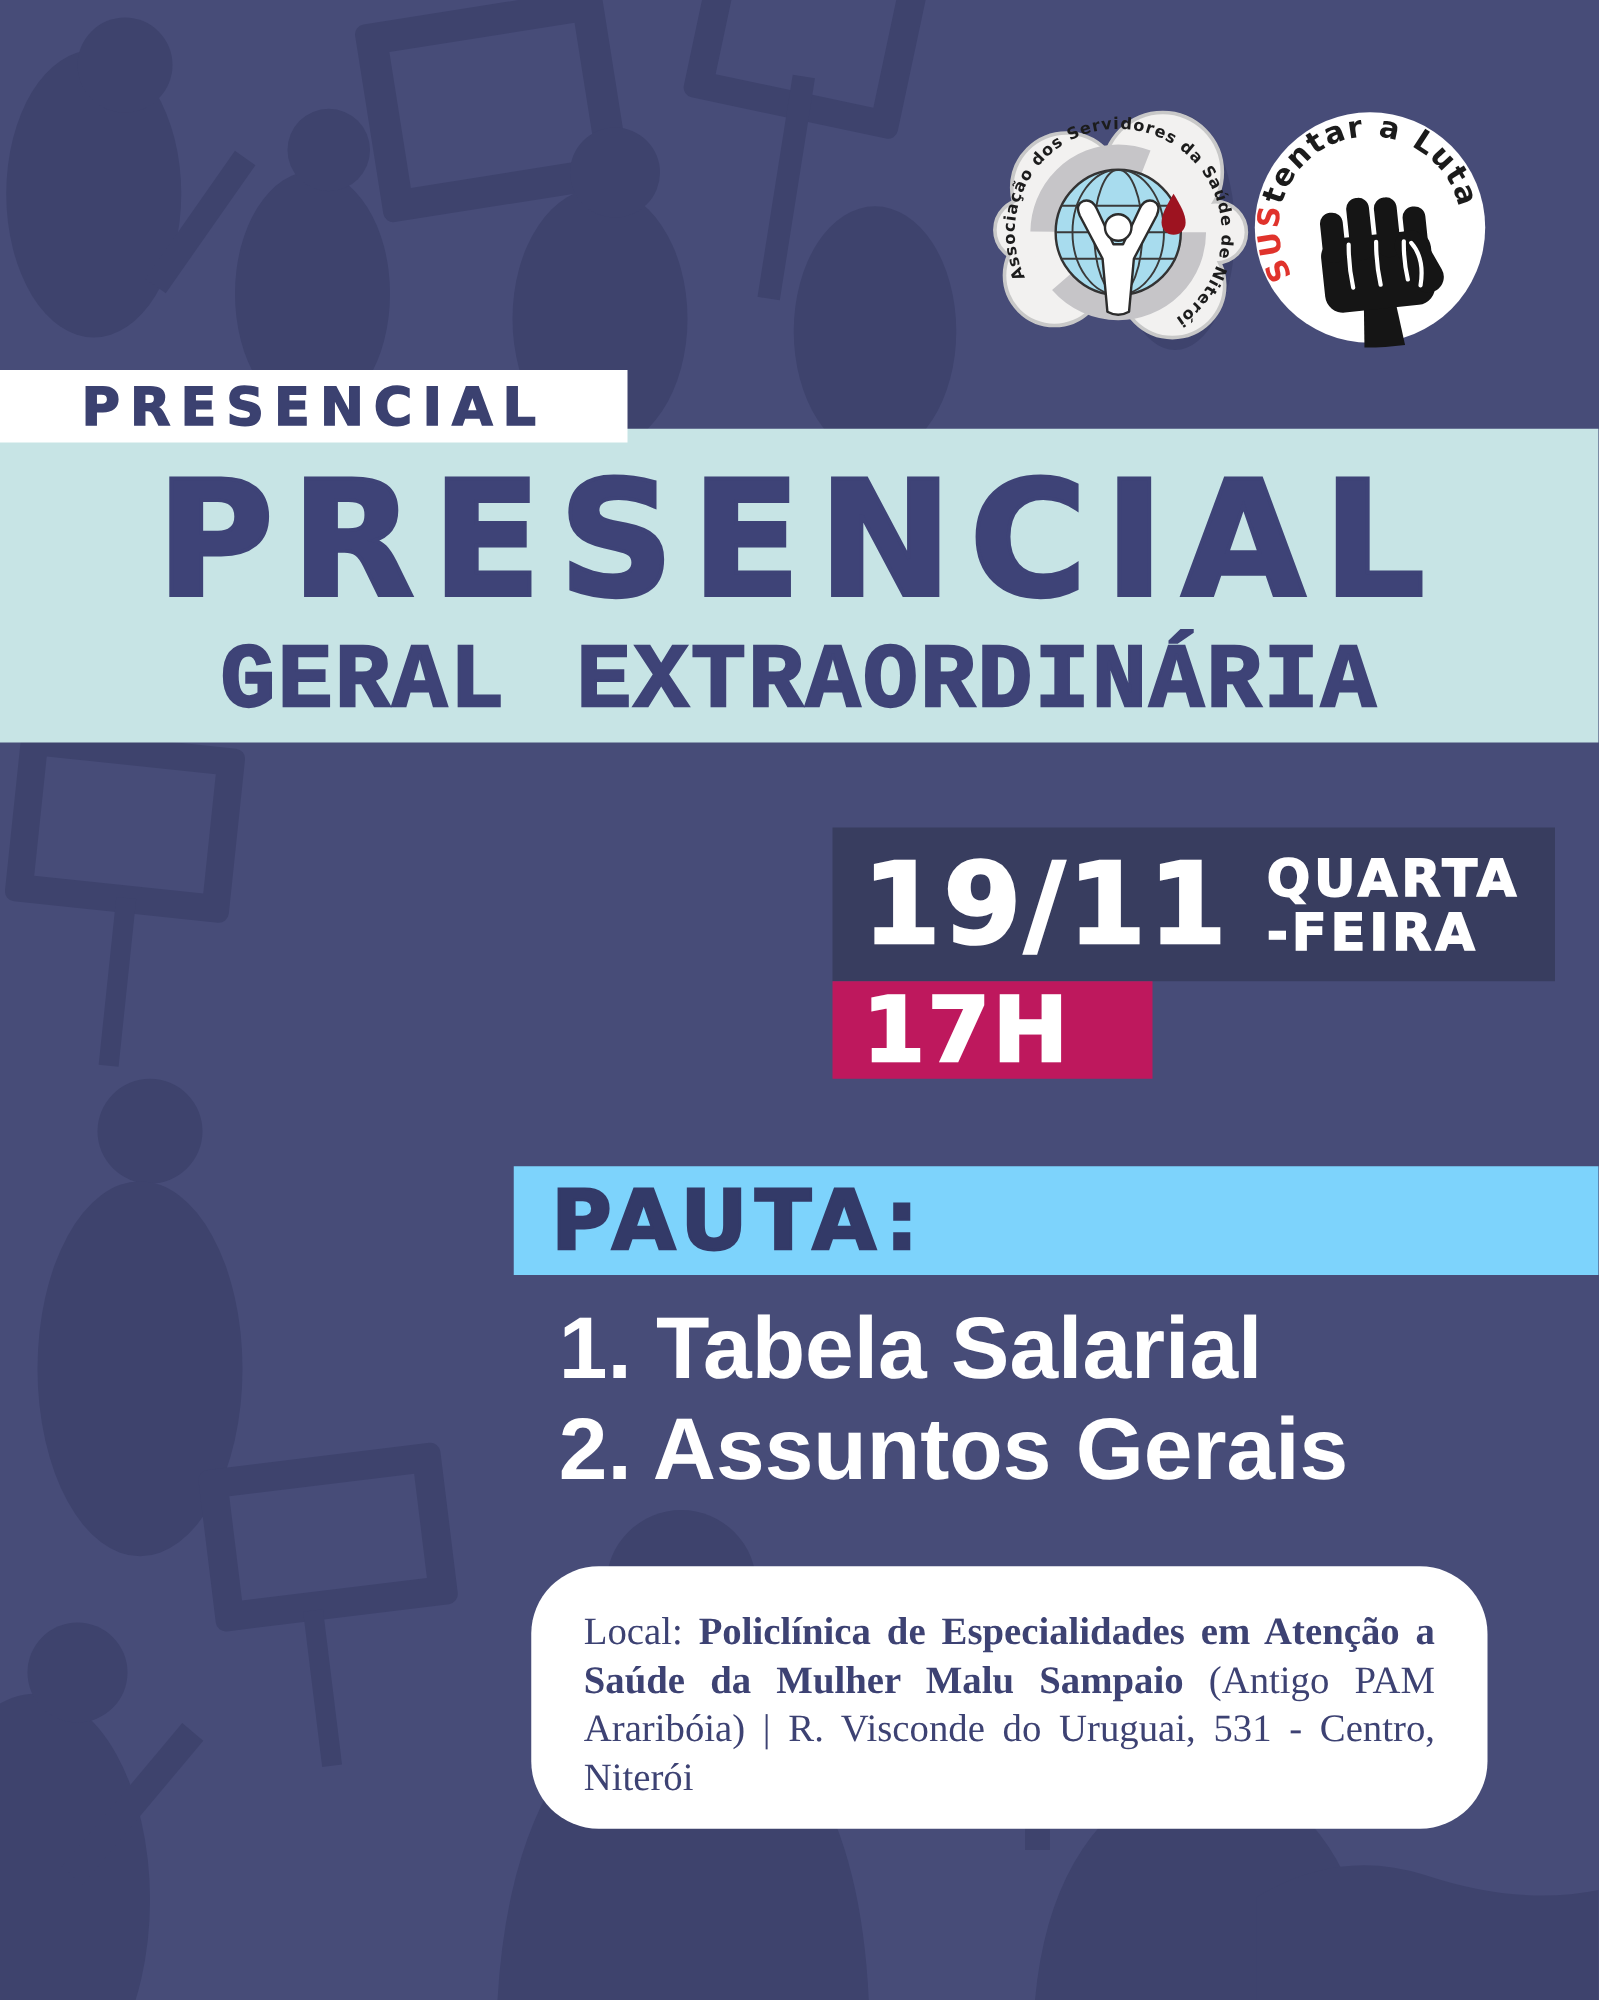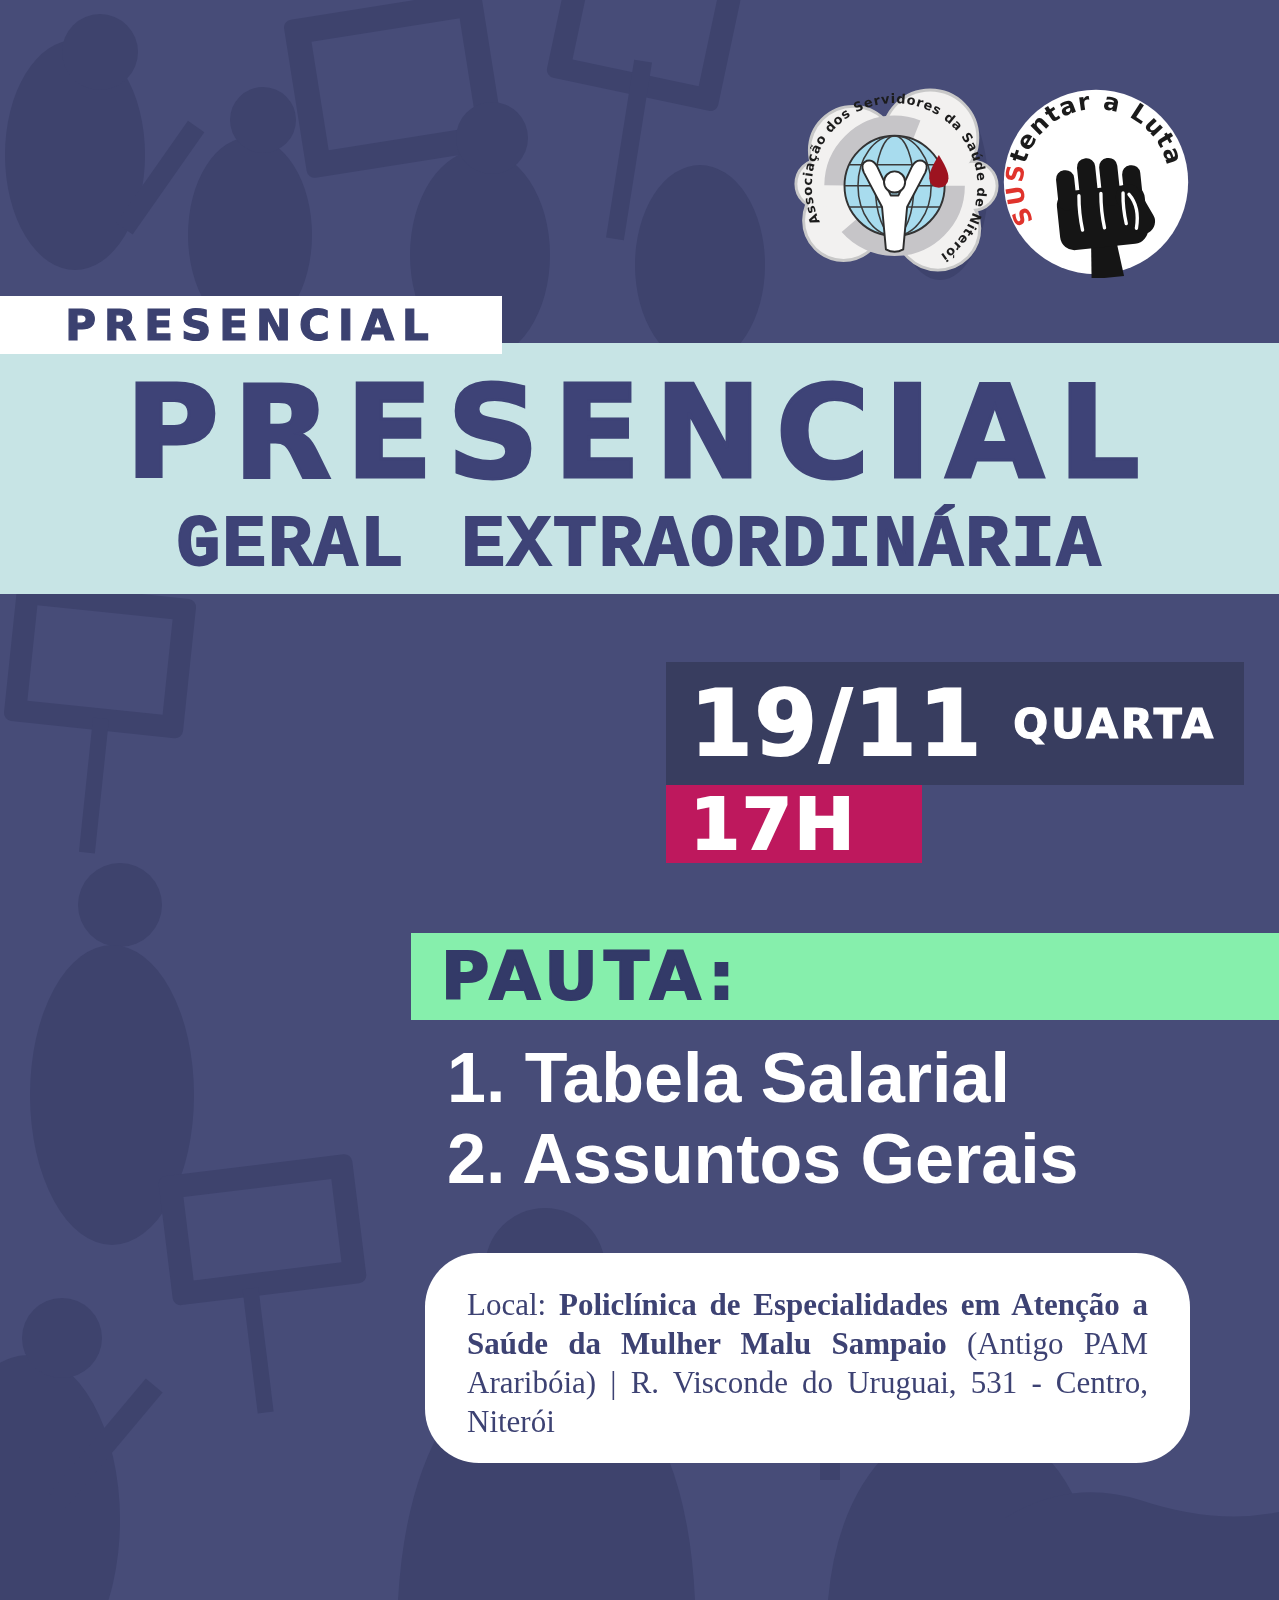--- a/index.html
+++ b/index.html
@@ -28,21 +28,21 @@
 
   .datebox1{position:absolute;left:666px;top:662px;width:578px;height:123px;background:#383d5f;
             display:flex;align-items:center;padding:0;box-sizing:border-box;}
   .datebox1 .d{color:#fff;font-size:90px;margin-left:24px;-webkit-text-stroke:2px #fff;letter-spacing:2px;}
   .datebox1 .wd{color:#fff;font-size:41px;line-height:43px;margin-left:30px;margin-top:2px;
                 -webkit-text-stroke:1.2px #fff;letter-spacing:3px;}
   .datebox2{position:absolute;left:666px;top:785px;width:256px;height:78px;background:#be185d;
             display:flex;align-items:center;}
   .datebox2 span{color:#fff;font-size:72px;margin-left:24px;-webkit-text-stroke:2px #fff;letter-spacing:2px;}
 
-  .pauta-band{position:absolute;left:411px;top:933px;width:868px;height:87px;background:#86efac;
+  .pauta-band{position:absolute;left:411px;top:933px;width:868px;height:87px;background:#7dd3fc;
               display:flex;align-items:center;}
   .pauta-band span{color:#333a68;font-size:66px;letter-spacing:6px;margin-left:30px;
                    -webkit-text-stroke:2px #333a68;}
 
   .agenda{position:absolute;left:447px;top:1038px;color:#ffffff;}
   .agenda .item{font-size:70px;line-height:81px;font-weight:700;}
 
   .loc{position:absolute;left:425px;top:1253px;width:765px;height:210px;background:#ffffff;
        border-radius:54px;box-sizing:border-box;padding:32px 42px 0 42px;}
   .loc p{margin:0;color:#3d4273;font-size:31px;line-height:39px;text-align:justify;font-family:Liberation Serif, serif;}
@@ -201,20 +201,21 @@
 
   <div class="title-band">
     <div class="t1 heavy">PRESENCIAL</div>
     <div class="t2 heavy">GERAL EXTRAORDINÁRIA</div>
   </div>
 
   <div class="datebox1">
     <span class="d heavy">19/11</span>
     <span class="wd heavy">
       <span style="display:block">QUARTA</span>
+      <span style="display:block">-FEIRA</span>
     </span>
   </div>
   <div class="datebox2">
     <span class="heavy">17H</span>
   </div>
 
   <div class="pauta-band">
     <span class="heavy">PAUTA:</span>
   </div>
 

